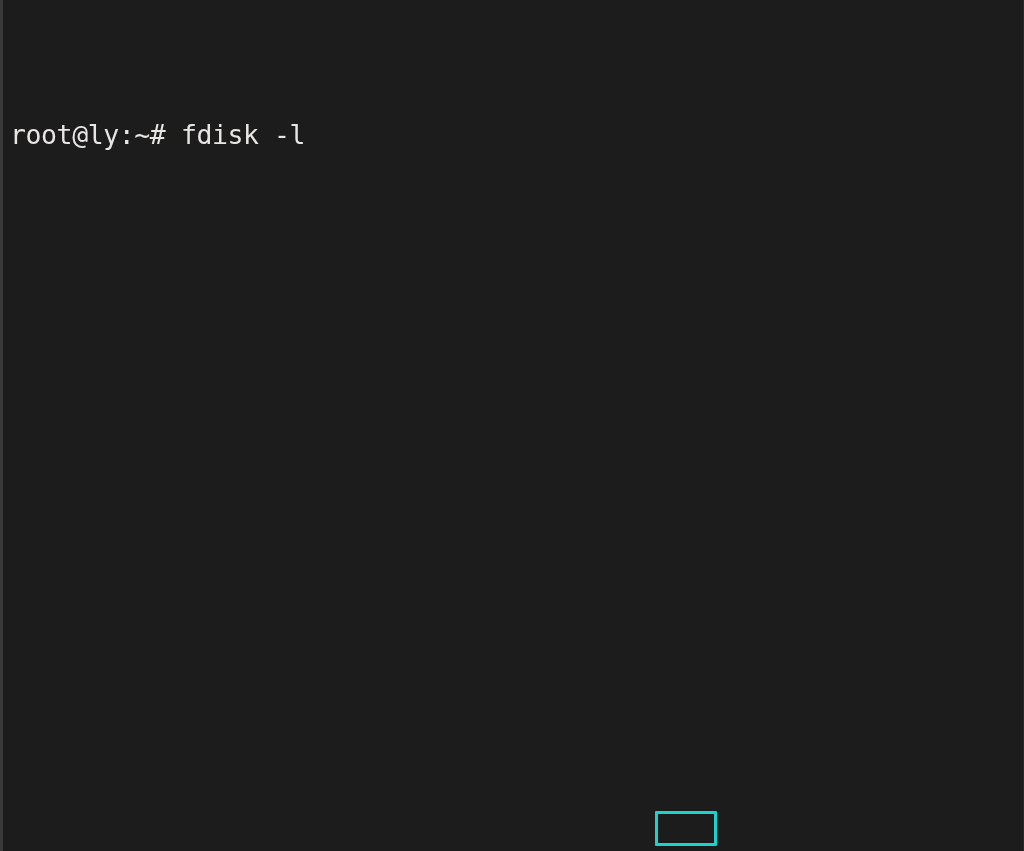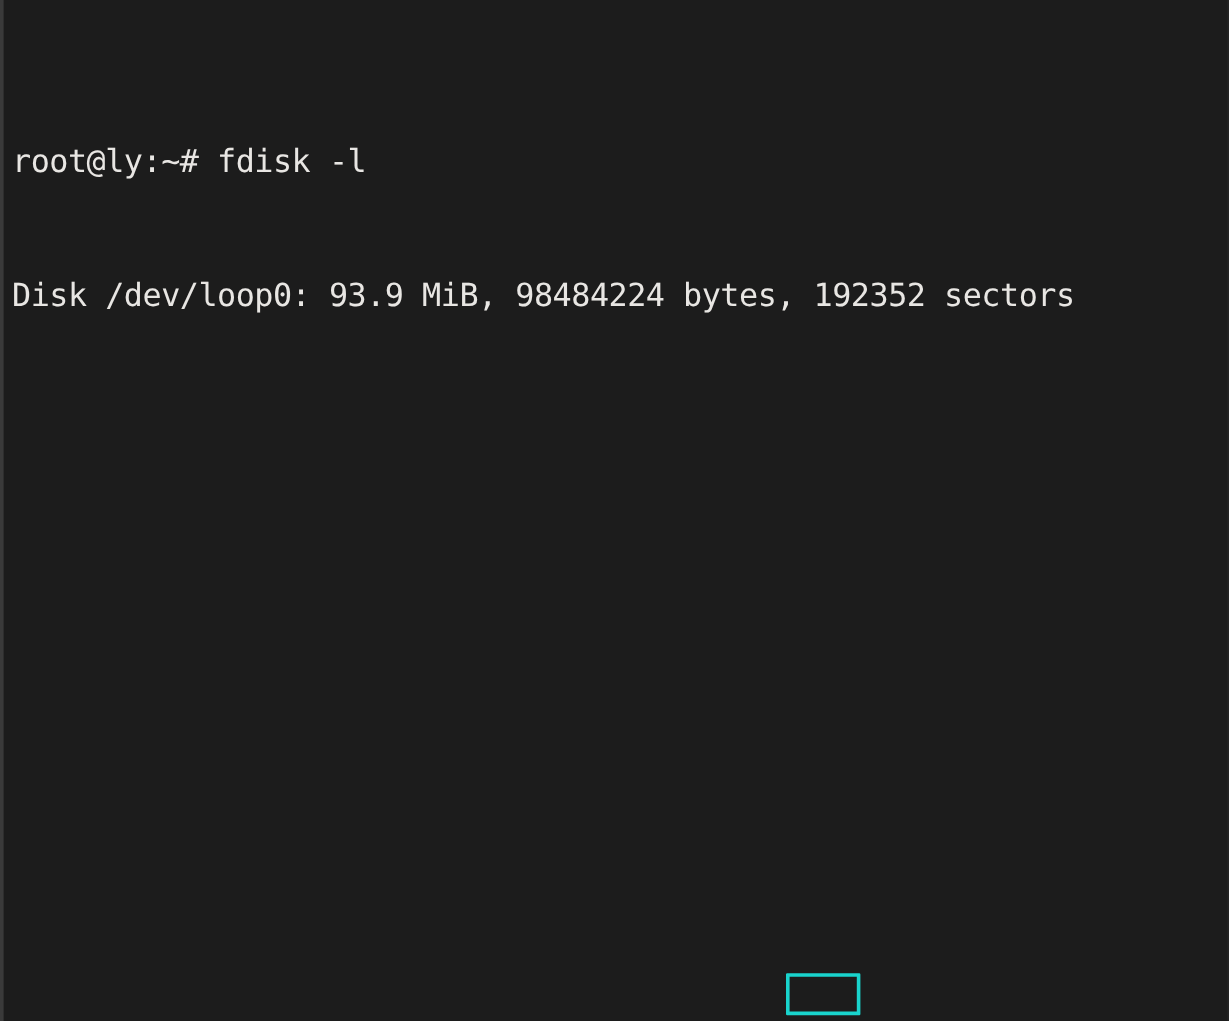--- a/index.html
+++ b/index.html
@@ -44,21 +44,20 @@
     pointer-events: none;
   }
 </style>
 </head>
 <body>
 
 <div id="terminal">
   <div id="screen">
 
     <div class="line">root@ly:~# fdisk -l</div>
-    <div class="line">Disk /dev/loop0: 93.9 MiB, 98484224 bytes, 192352 sectors</div>
     <div class="line blank">&nbsp;</div>
     <div class="line blank">&nbsp;</div>
 
     
     
     
     
     
     
 

